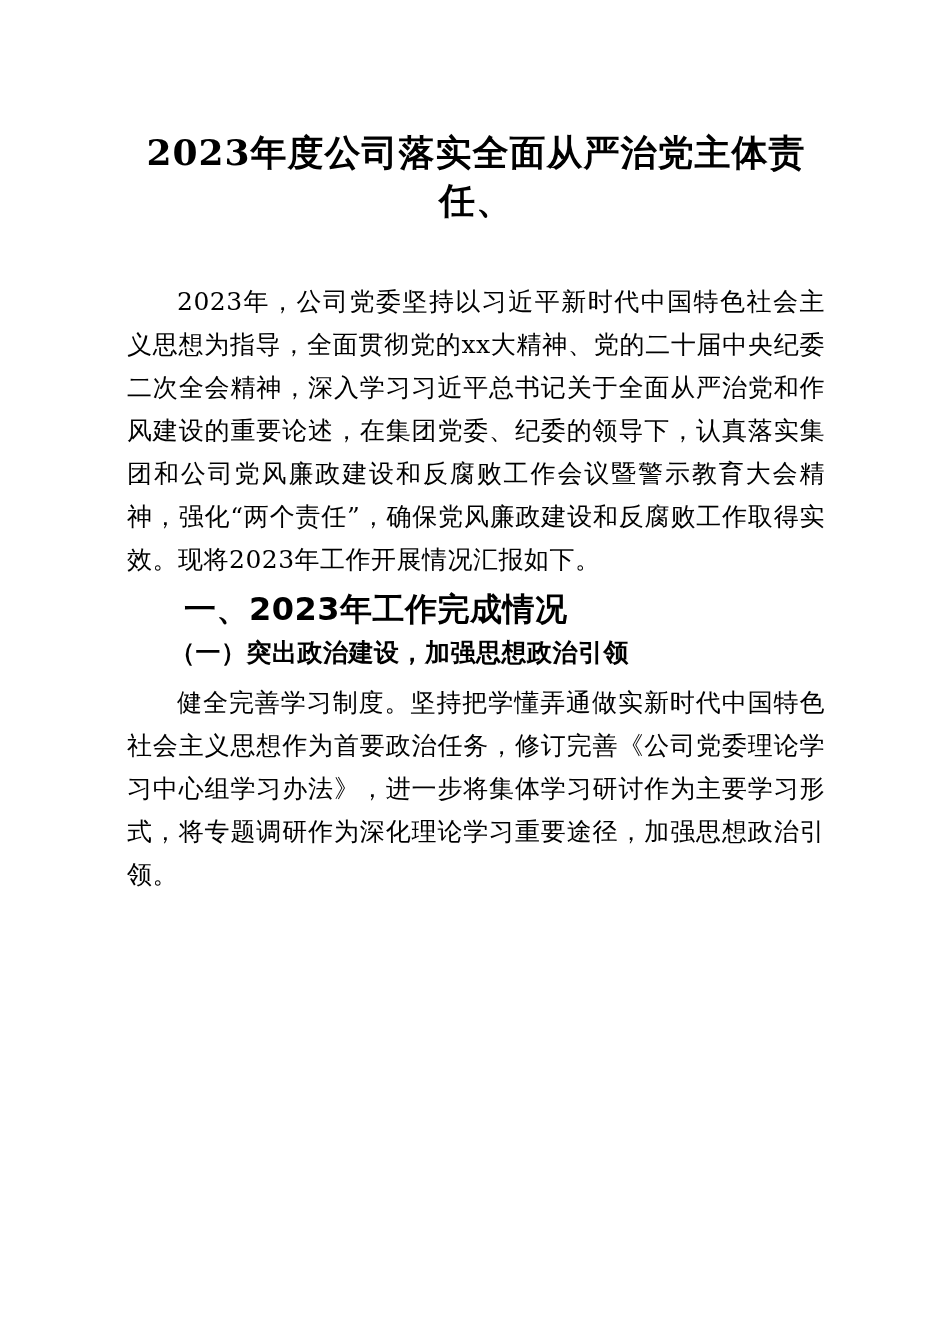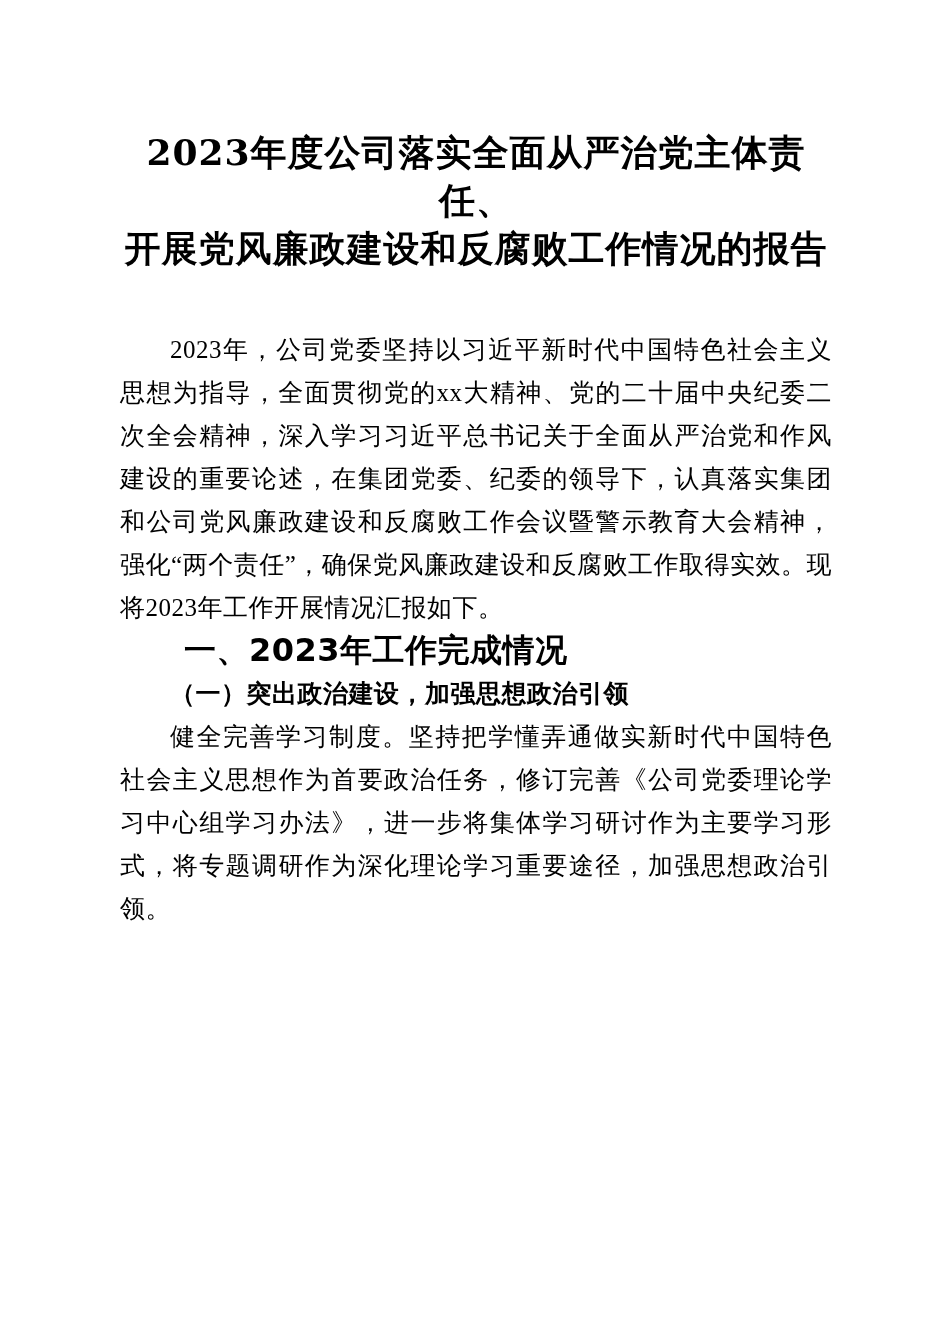--- a/index.html
+++ b/index.html
@@ -27,28 +27,27 @@
     font-size: 36px;
     font-weight: bold;
     line-height: 48px;
     letter-spacing: 1px;
     font-family: "DejaVu Serif", "Liberation Serif", serif;
   }
   .title-line {
     display: block;
   }
   .body-para {
-    margin: 0;
+    margin: 7px;
     font-size: 25px;
     line-height: 43px;
     text-align: justify;
     text-justify: inter-character;
     text-indent: 2em;
     letter-spacing: 0.5px;
-    font-family: Liberation Serif, serif;
   }
   .section-heading {
     margin: 0;
     font-size: 32px;
     line-height: 43px;
     text-indent: 2em;
     font-weight: bold;
     letter-spacing: 0.5px;
     font-family: "DejaVu Sans", "Liberation Sans", sans-serif;
   }
@@ -62,21 +61,20 @@
     font-family: Liberation Serif, serif;
   }
 </style>
 </head>
 <body>
 
 <div class="page">
 
   <h1 class="doc-title">
     <span class="title-line">2023年度公司落实全面从严治党主体责任、</span>
-    <span class="title-line">开展党风廉政建设和反腐败工作情况的报告</span>
   </h1>
 
   <p class="body-para">2023年，公司党委坚持以习近平新时代中国特色社会主义思想为指导，全面贯彻党的xx大精神、党的二十届中央纪委二次全会精神，深入学习习近平总书记关于全面从严治党和作风建设的重要论述，在集团党委、纪委的领导下，认真落实集团和公司党风廉政建设和反腐败工作会议暨警示教育大会精神，强化“两个责任”，确保党风廉政建设和反腐败工作取得实效。现将2023年工作开展情况汇报如下。</p>
 
   <h2 class="section-heading">一、2023年工作完成情况</h2>
 
   <h3 class="subsection-heading">（一）突出政治建设，加强思想政治引领</h3>
 
   <p class="body-para">健全完善学习制度。坚持把学懂弄通做实新时代中国特色社会主义思想作为首要政治任务，修订完善《公司党委理论学习中心组学习办法》，进一步将集体学习研讨作为主要学习形式，将专题调研作为深化理论学习重要途径，加强思想政治引领。</p>
 

